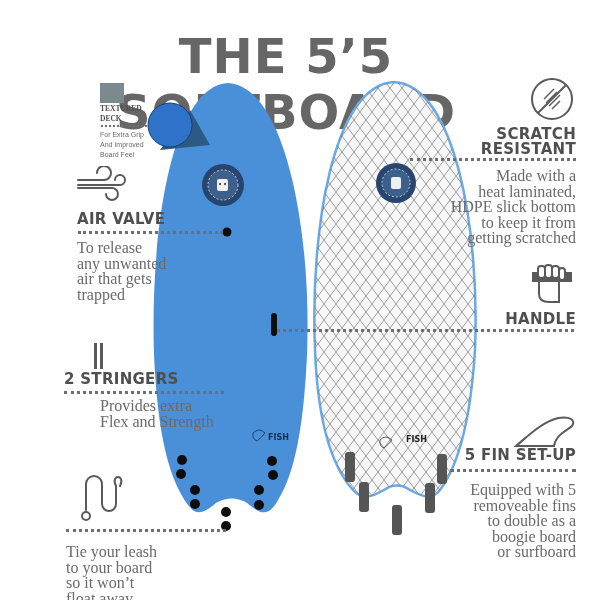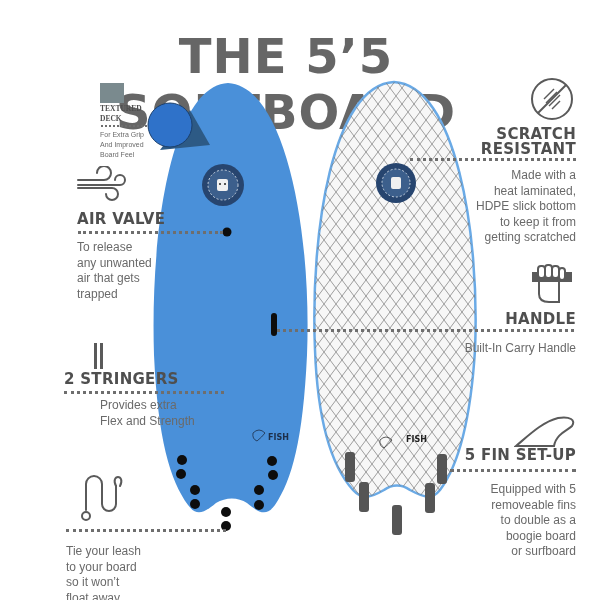--- a/index.html
+++ b/index.html
@@ -1,20 +1,20 @@
 <!DOCTYPE html>
 <html><head>
 <meta charset="utf-8">
 <style>
   html, body { margin:0; padding:0; background:#ffffff; }
   body { width:600px; height:600px; position:relative; overflow:hidden; font-family:"Liberation Sans", sans-serif; color:#5a5a5a; }
   .abs { position:absolute; }
   .title { left:0; top:28px; width:572px; text-align:center; font-family:"DejaVu Sans", sans-serif; font-weight:bold; font-size:48px; letter-spacing:1px; color:#666666; }
   .feat-title { font-family:"DejaVu Sans", sans-serif; font-weight:bold; font-size:15px; color:#4f4f4f; letter-spacing:0.3px; line-height:15px; }
-  .feat-desc { font-size:12px; line-height:15.5px; color:#6a6a6a; }
+  .feat-desc { font-size:16px; line-height:15.5px; color:#6a6a6a;font-family:Liberation Serif, serif; }
   .small-title { font-family:Liberation Serif, serif; font-weight:bold; font-size:7.5px; color:#4f4f4f; line-height:10px; }
   .small-desc { font-size:7px; line-height:10px; color:#6a6a6a; }
   .right { text-align:right; }
   .dots { height:0; border-top:3px dotted #6e6e6e; }
   svg { display:block; }
 </style>
 </head>
 <body>
 
 <div class="abs title">THE 5’5 SOFTBOARD</div>
@@ -173,21 +173,20 @@
       <rect x="8" y="4" width="7" height="12" rx="3"></rect>
       <rect x="15" y="3" width="7" height="13" rx="3"></rect>
       <rect x="22" y="4" width="7" height="12" rx="3"></rect>
       <rect x="29" y="6" width="6" height="12" rx="3"></rect>
     </g>
   <path d="M9 18 V32 q0 8 10 8 h10 V20" fill="none" stroke="#5a5a5a" stroke-width="2"></path>
 </svg>
 <div class="abs feat-title right" style="right:24px;top:312px;">HANDLE</div>
 <div class="abs dots" style="left:277px;top:329px;width:297px;"></div>
 <div class="abs feat-desc right" style="right:24px;top:341px;">
-  <div>Built-In Carry Handle</div>
 </div>
 
 <svg class="abs" style="left:514px;top:414px;" width="62" height="34">
   <path d="M2 32 C 14 22, 28 8, 44 4 C 56 2, 62 6, 58 12 C 54 16, 42 20, 40 32 Z" fill="none" stroke="#5a5a5a" stroke-width="2"></path>
 </svg>
 <div class="abs feat-title right" style="right:24px;top:448px;">5 FIN SET-UP</div>
 <div class="abs dots" style="left:450px;top:469px;width:126px;"></div>
 <div class="abs feat-desc right" style="right:24px;top:482px;">
   <div>Equipped with 5</div>
   <div>removeable fins</div>

